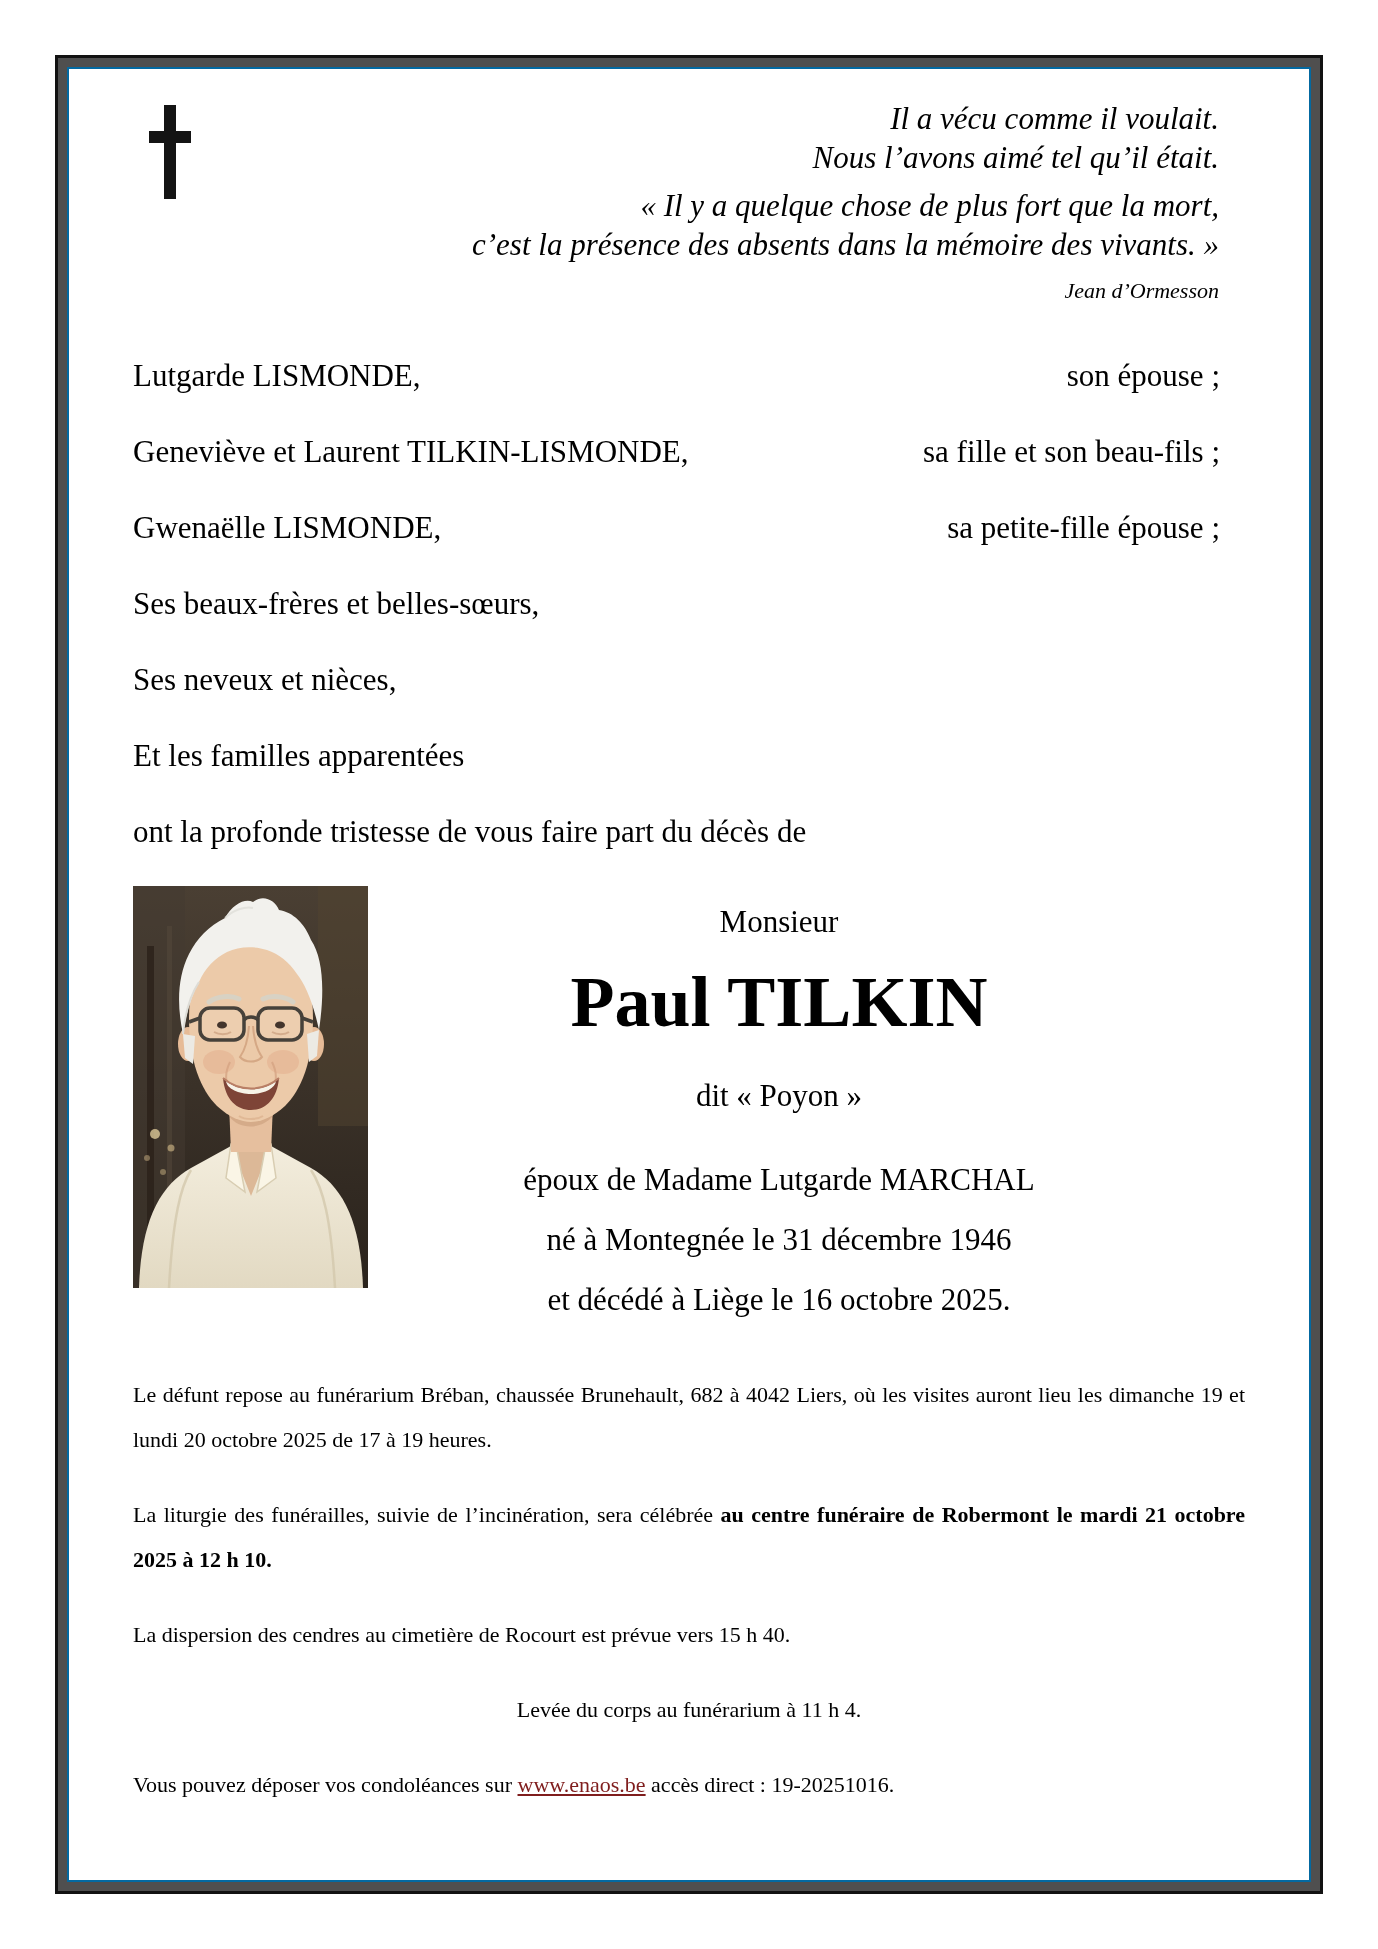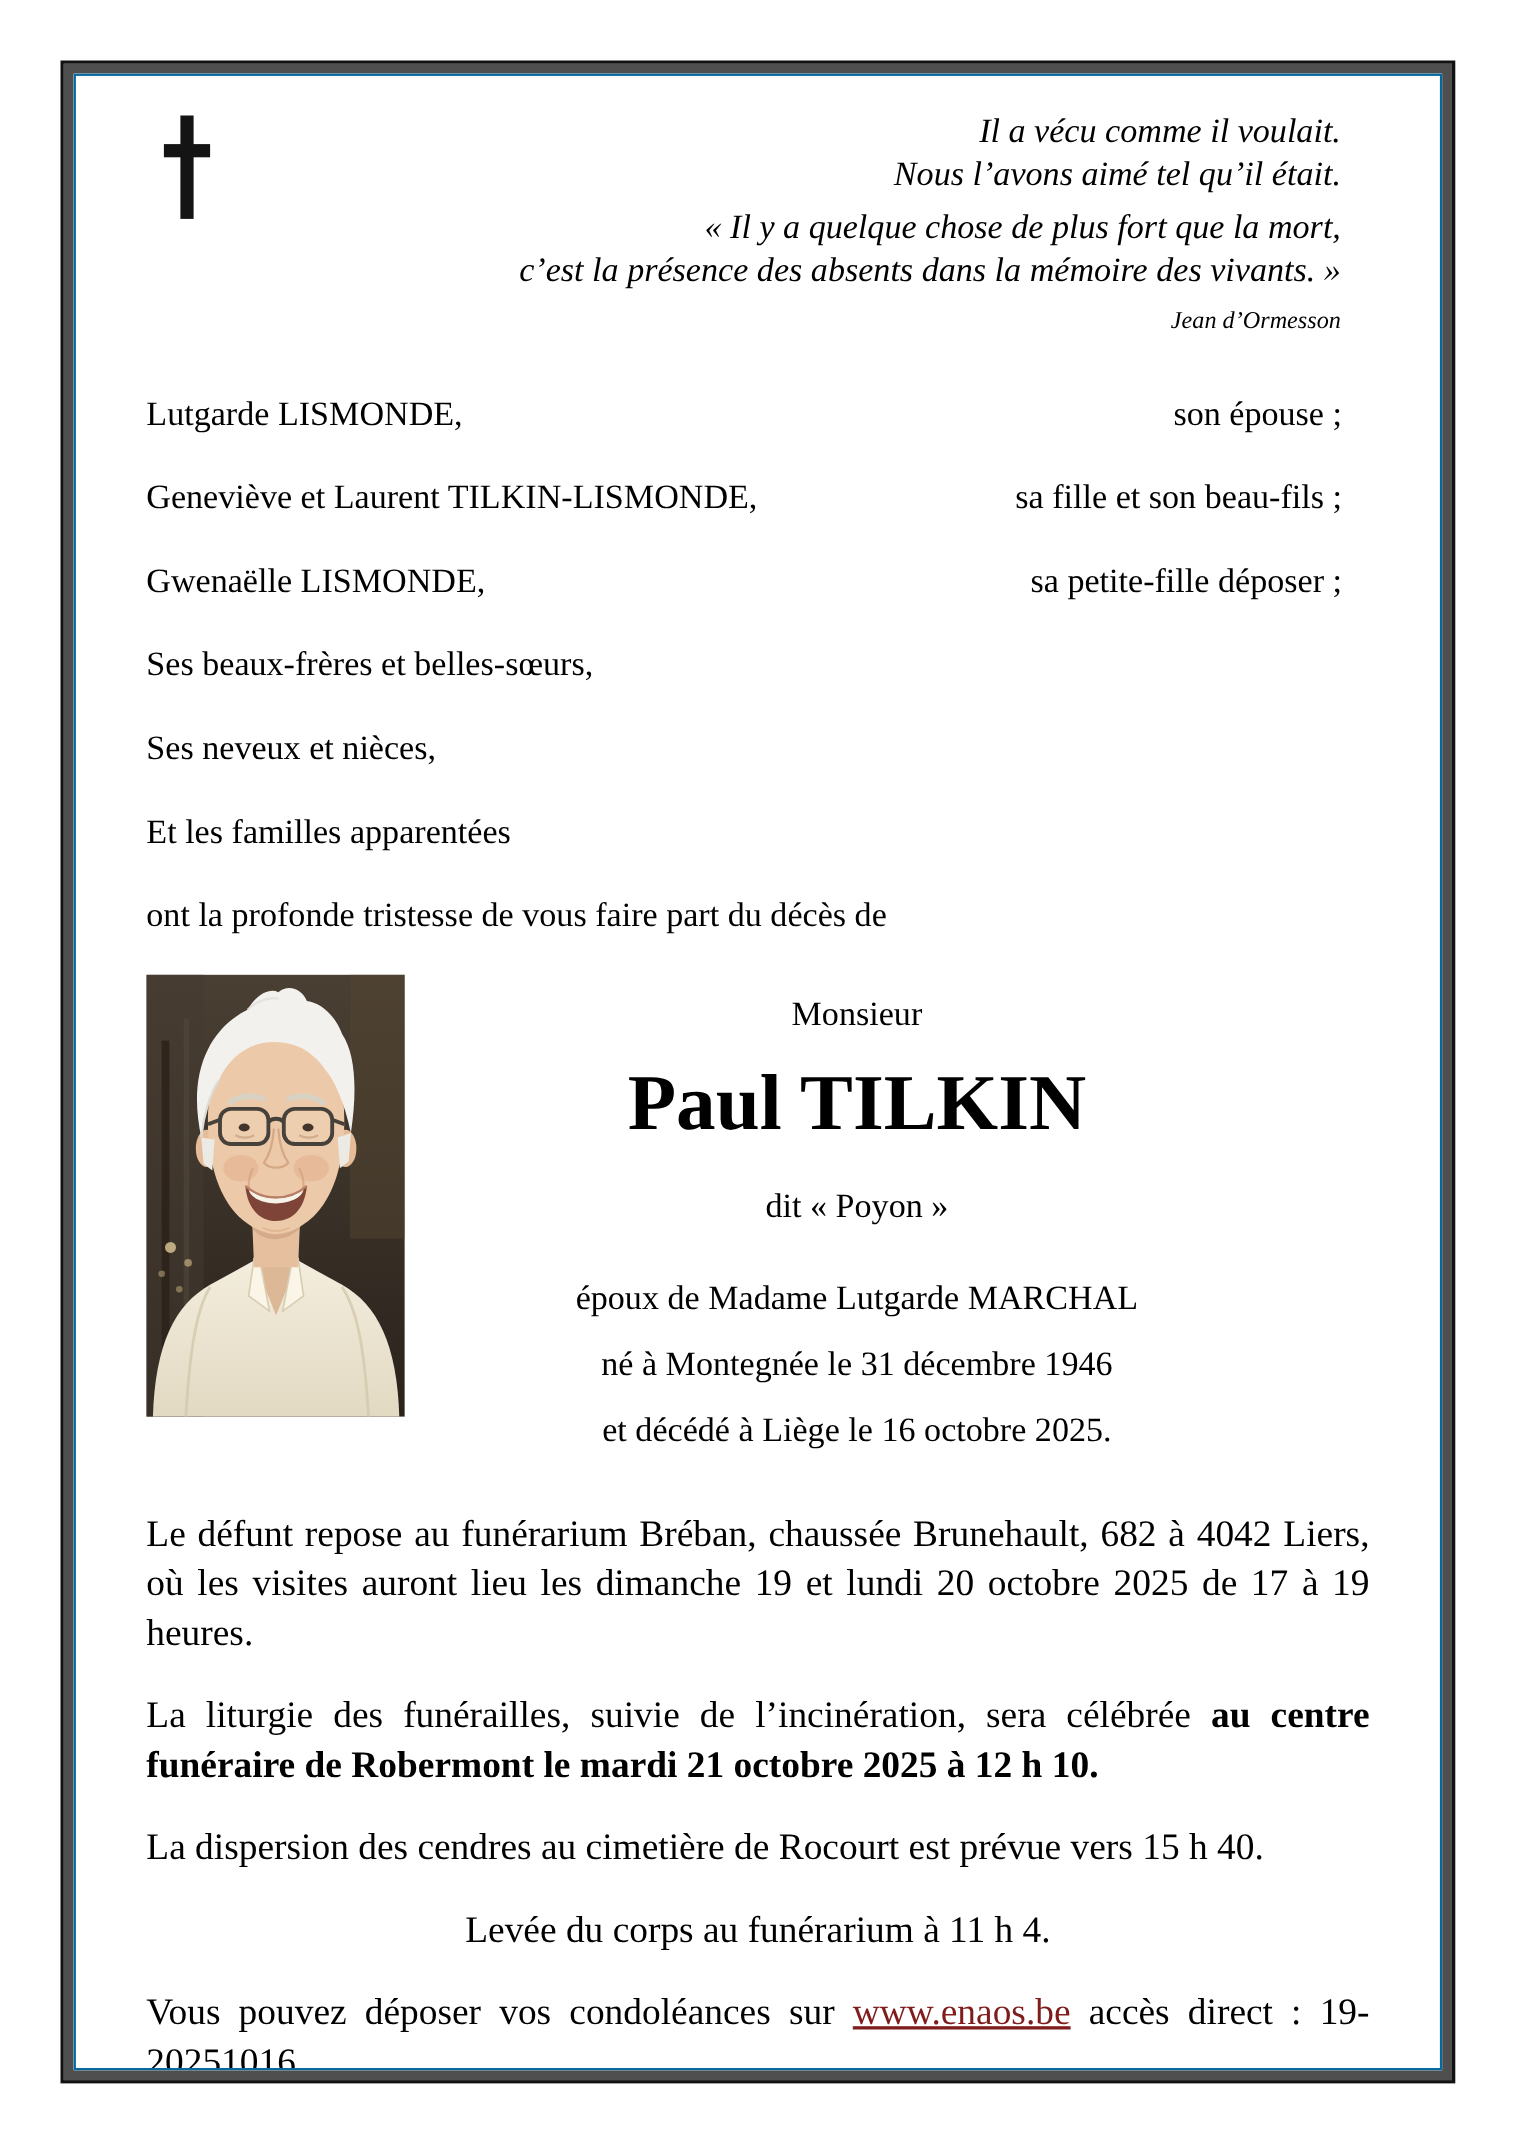--- a/index.html
+++ b/index.html
@@ -93,21 +93,21 @@
     font-size: 31px;
   }
   .deceased-title   { margin-top: 14px; line-height: 44px; }
   .deceased-name    { margin-top: 16px; font-size: 72px; font-weight: bold; line-height: 84px; }
   .deceased-nickname{ margin-top: 30px; line-height: 44px; }
   .deceased-spouse  { margin-top: 40px; line-height: 44px; }
   .deceased-birth   { margin-top: 16px; line-height: 44px; }
   .deceased-death   { margin-top: 16px; line-height: 44px; }
 
   
-  .body-paragraphs { font-size: 34px; line-height: 45px; }
+  .body-paragraphs { font-size: 22px; line-height: 45px; }
   .para { text-align: justify; margin-top: 30px; }
   .para-first { margin-top: 50px; }
   .para-center { text-align: center; margin-top: 30px; }
   .b { font-weight: bold; }
   a.enaos-link { color: #7f1d1d; text-decoration: underline; }
 </style>
 </head>
 <body>
 
 <div class="page">
@@ -133,21 +133,21 @@
             <div class="family-row">
               <span>Lutgarde LISMONDE,</span>
               <span class="relation">son épouse ;</span>
             </div>
             <div class="family-row">
               <span>Geneviève et Laurent TILKIN-LISMONDE,</span>
               <span class="relation">sa fille et son beau-fils ;</span>
             </div>
             <div class="family-row">
               <span>Gwenaëlle LISMONDE,</span>
-              <span class="relation">sa petite-fille déposer ;</span>
+              <span class="relation">sa petite-fille épouse ;</span>
             </div>
             <div class="family-row">
               <span>Ses beaux-frères et belles-sœurs,</span>
               <span class="relation"></span>
             </div>
             <div class="family-row">
               <span>Ses neveux et nièces,</span>
               <span class="relation"></span>
             </div>
             <div class="family-row">

